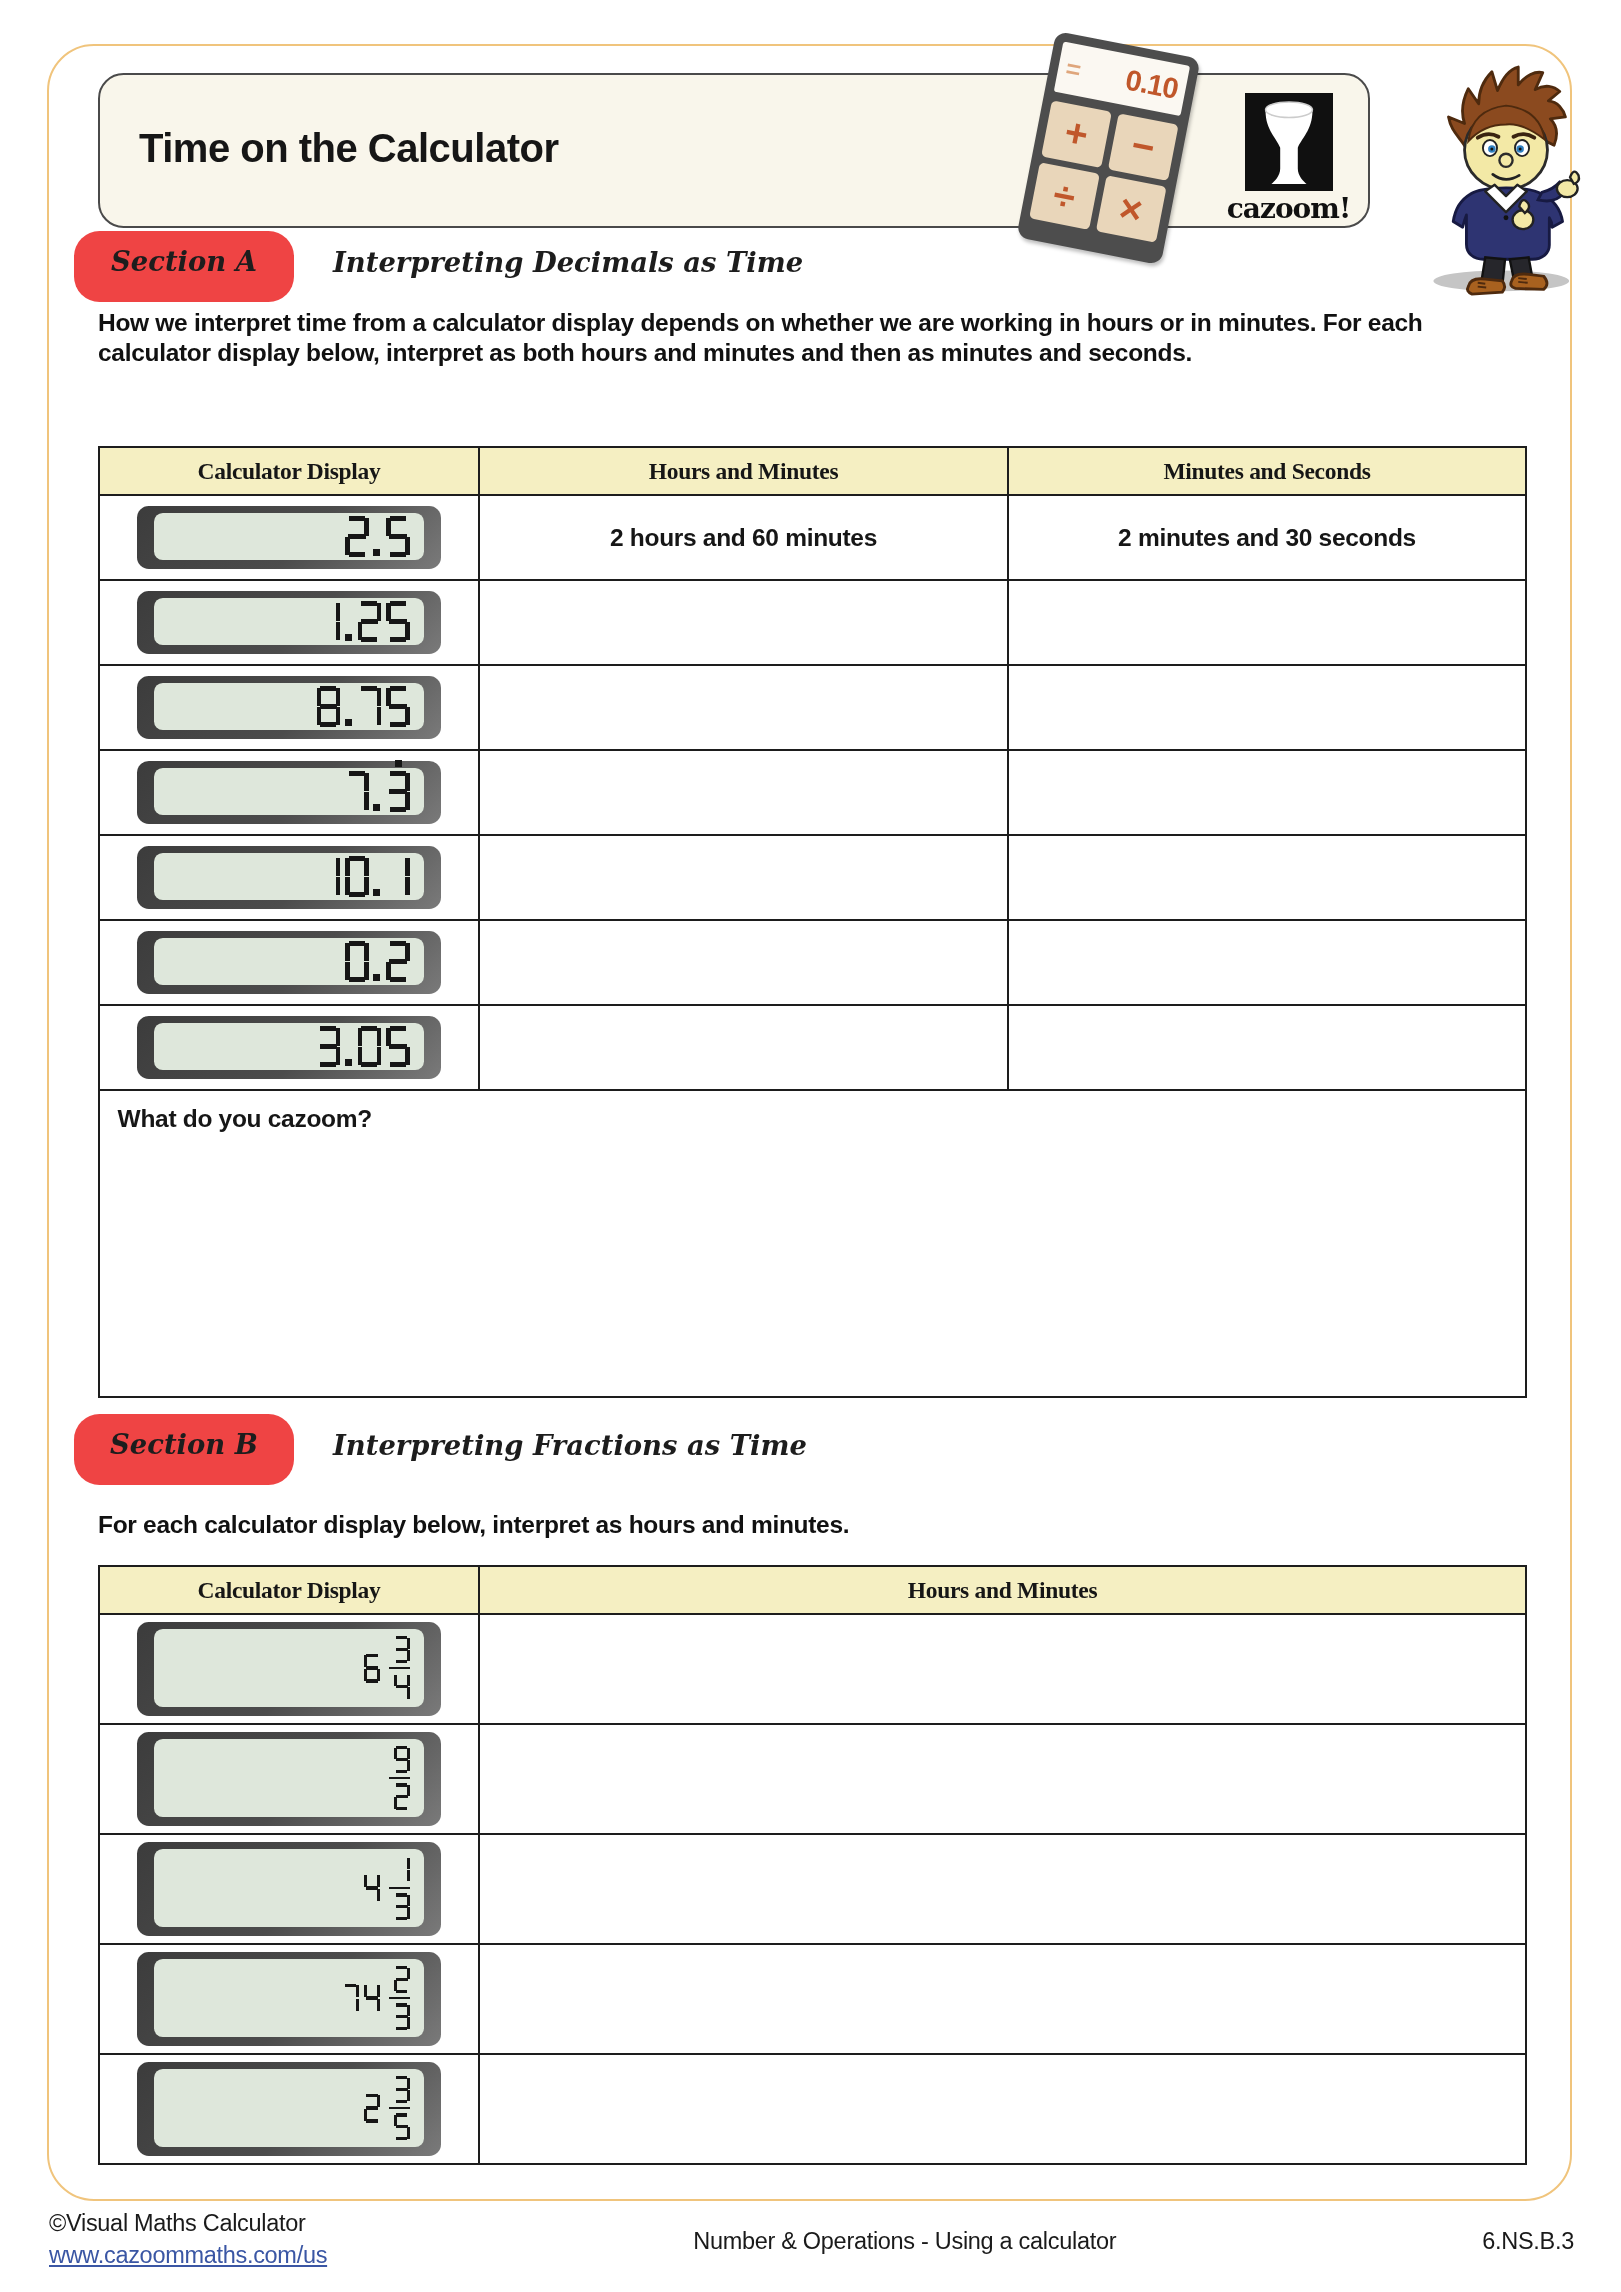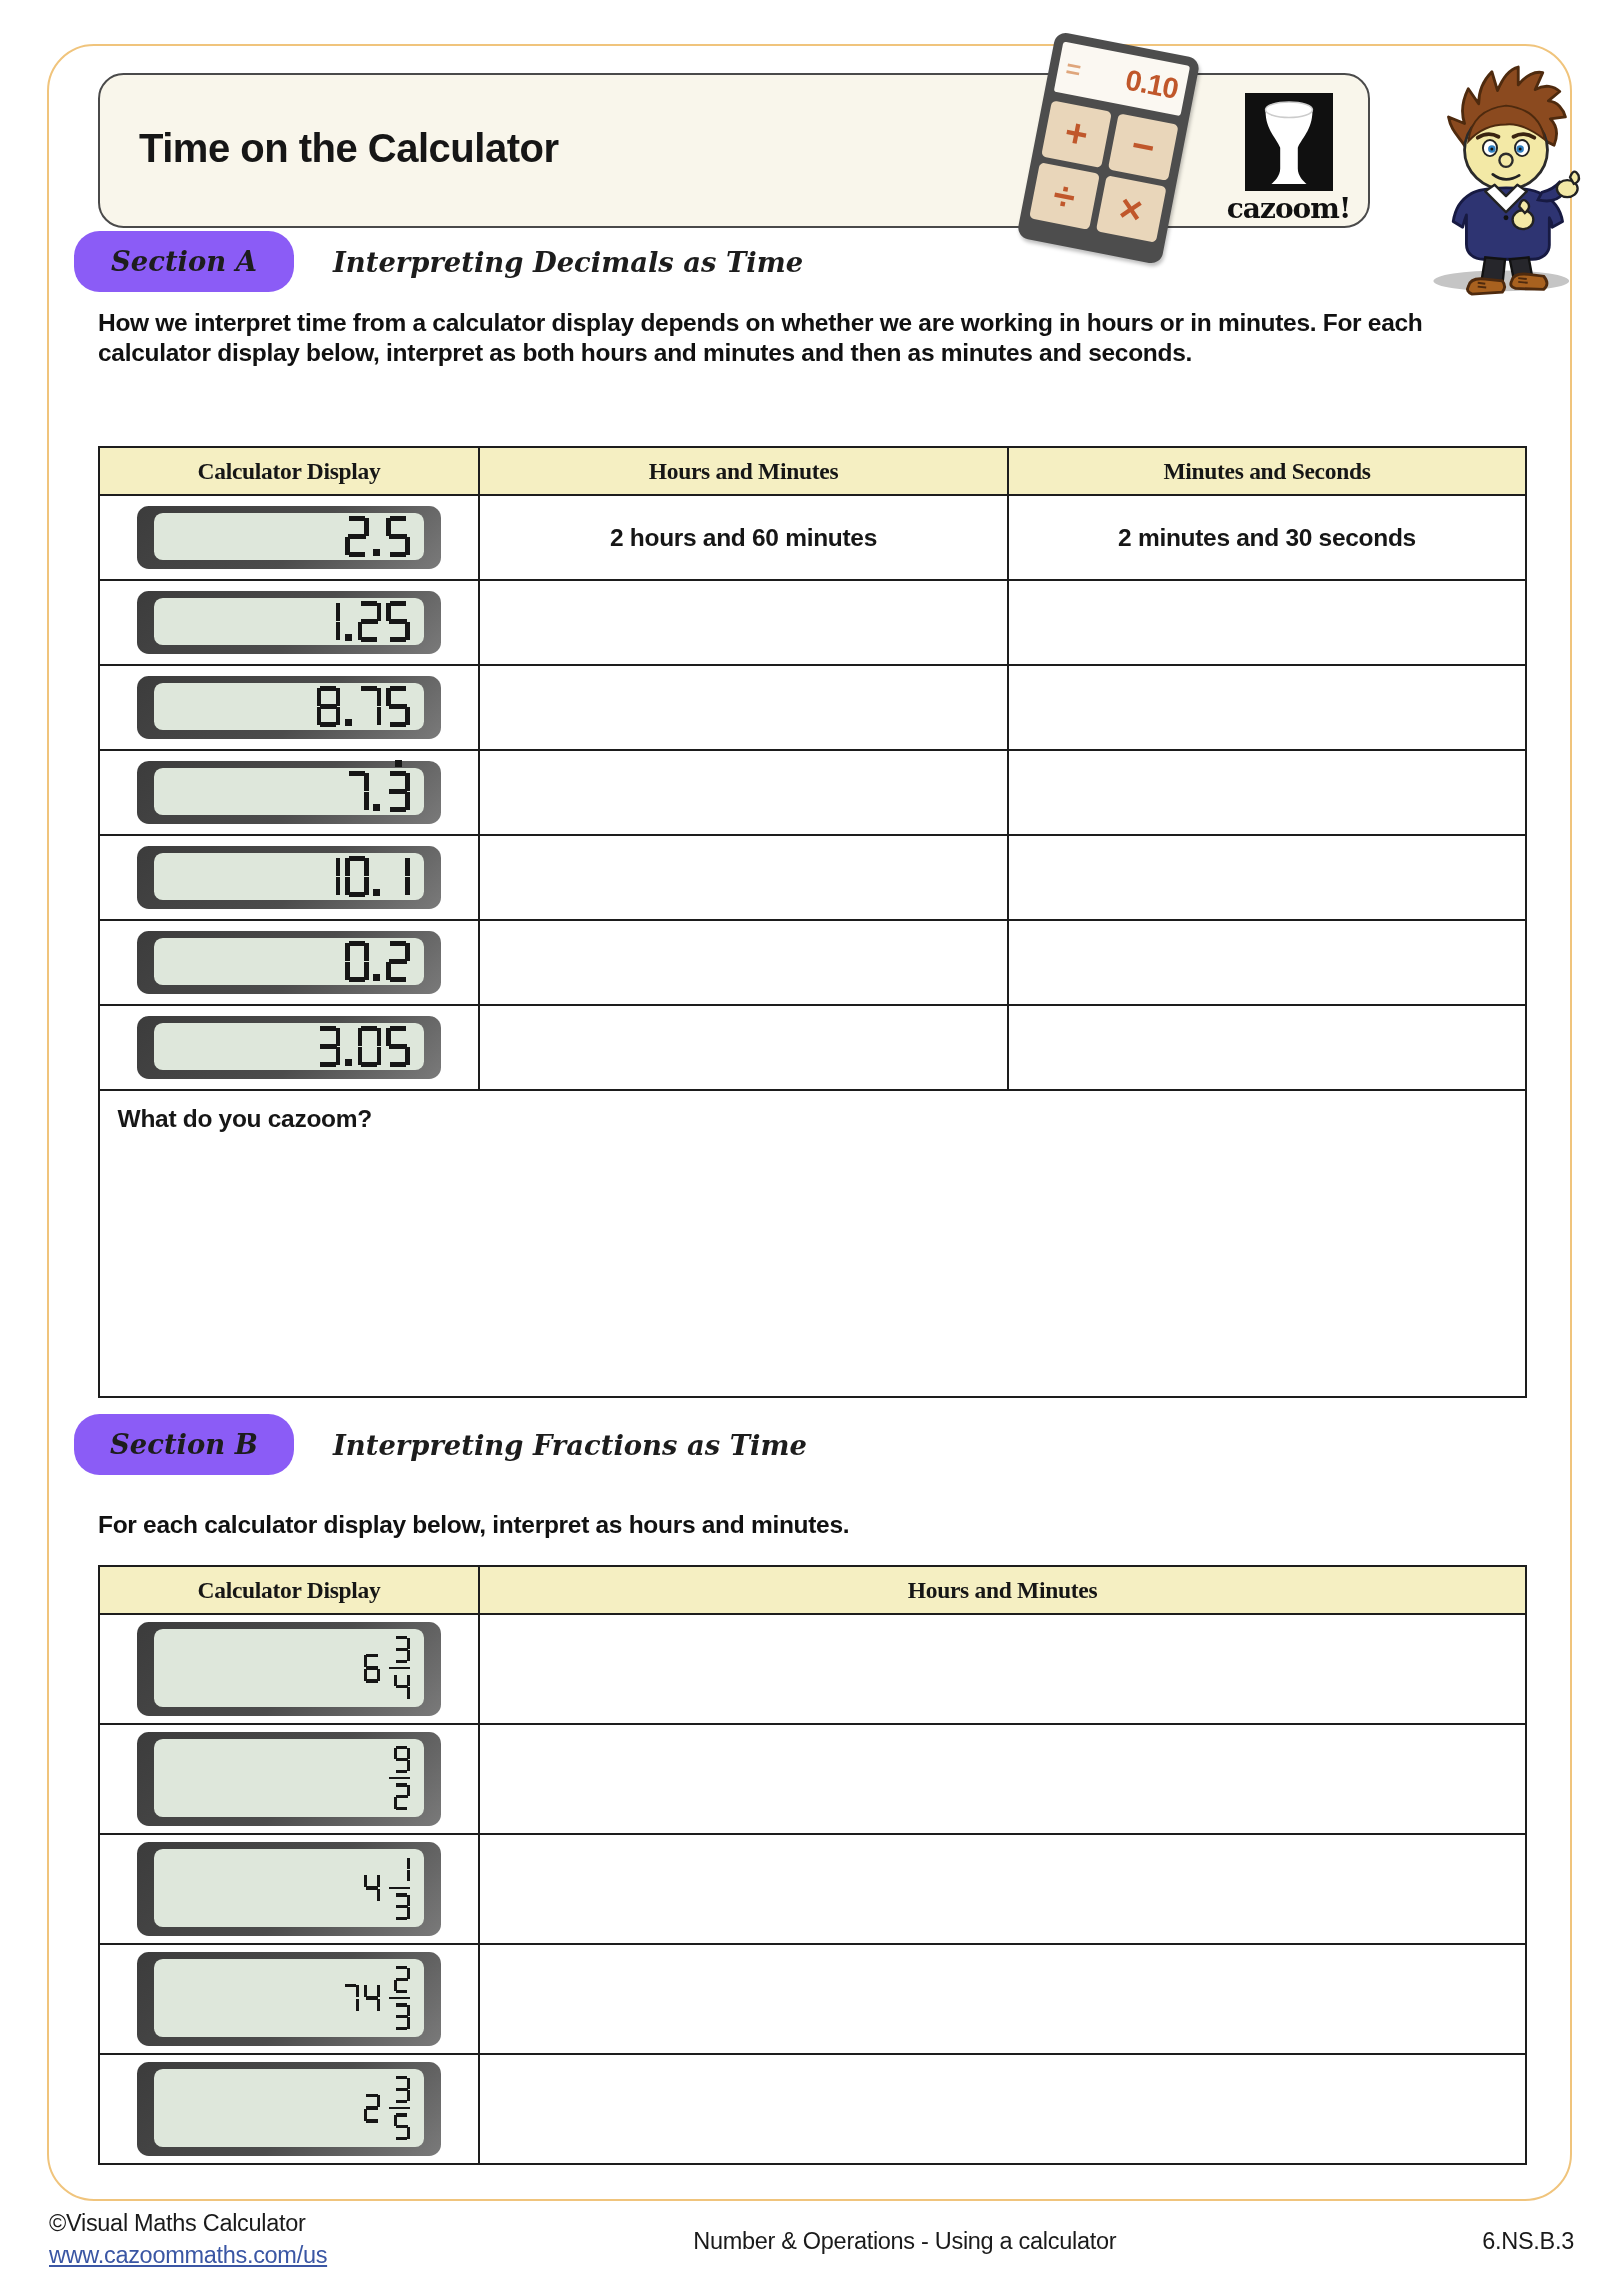--- a/index.html
+++ b/index.html
@@ -23,21 +23,21 @@
 
   
   #logo{left:1215px;top:93px;width:147px;text-align:center;}
   #logo .box{width:88px;height:98px;margin:0 auto;background:#101010;display:block;}
   #logo .word{font-family:"DejaVu Serif",serif;font-weight:bold;font-size:28px;color:#111;letter-spacing:-1px;margin-top:1px;}
 
   
   #mascot{left:1409px;top:51px;width:194px;height:245px;}
 
   
-  .pill{left:74px;width:220px;height:61px;background:#8b5cf6;border-radius:25.5px;text-align:center;line-height:61px;font-family:"DejaVu Serif",serif;font-weight:bold;font-style:italic;font-size:27.4px;color:#1d1d1d;}
+  .pill{left:74px;width:220px;height:71px;background:#ef4444;border-radius:25.5px;text-align:center;line-height:61px;font-family:"DejaVu Serif",serif;font-weight:bold;font-style:italic;font-size:27.4px;color:#1d1d1d;}
   #pill-a{top:231px;} #pill-b{top:1414px;}
   .sec-heading{left:333px;font-family:"DejaVu Serif",serif;font-weight:bold;font-style:italic;font-size:27.4px;color:#1d1d1d;}
   #heading-a{top:246px;} #heading-b{top:1429px;}
 
   .intro{left:98px;width:1419px;font-size:24.5px;font-weight:bold;line-height:30px;letter-spacing:-0.3px;color:#111;}
   #intro-a{top:308px;} #intro-b{top:1510px;}
 
   
   table.wtab{position:absolute;left:98px;border-collapse:collapse;table-layout:fixed;width:1427px;background:#fff;border:2.9px solid #1d1d1d;}
   #table-a{top:446px;} #table-b{top:1565px;}

